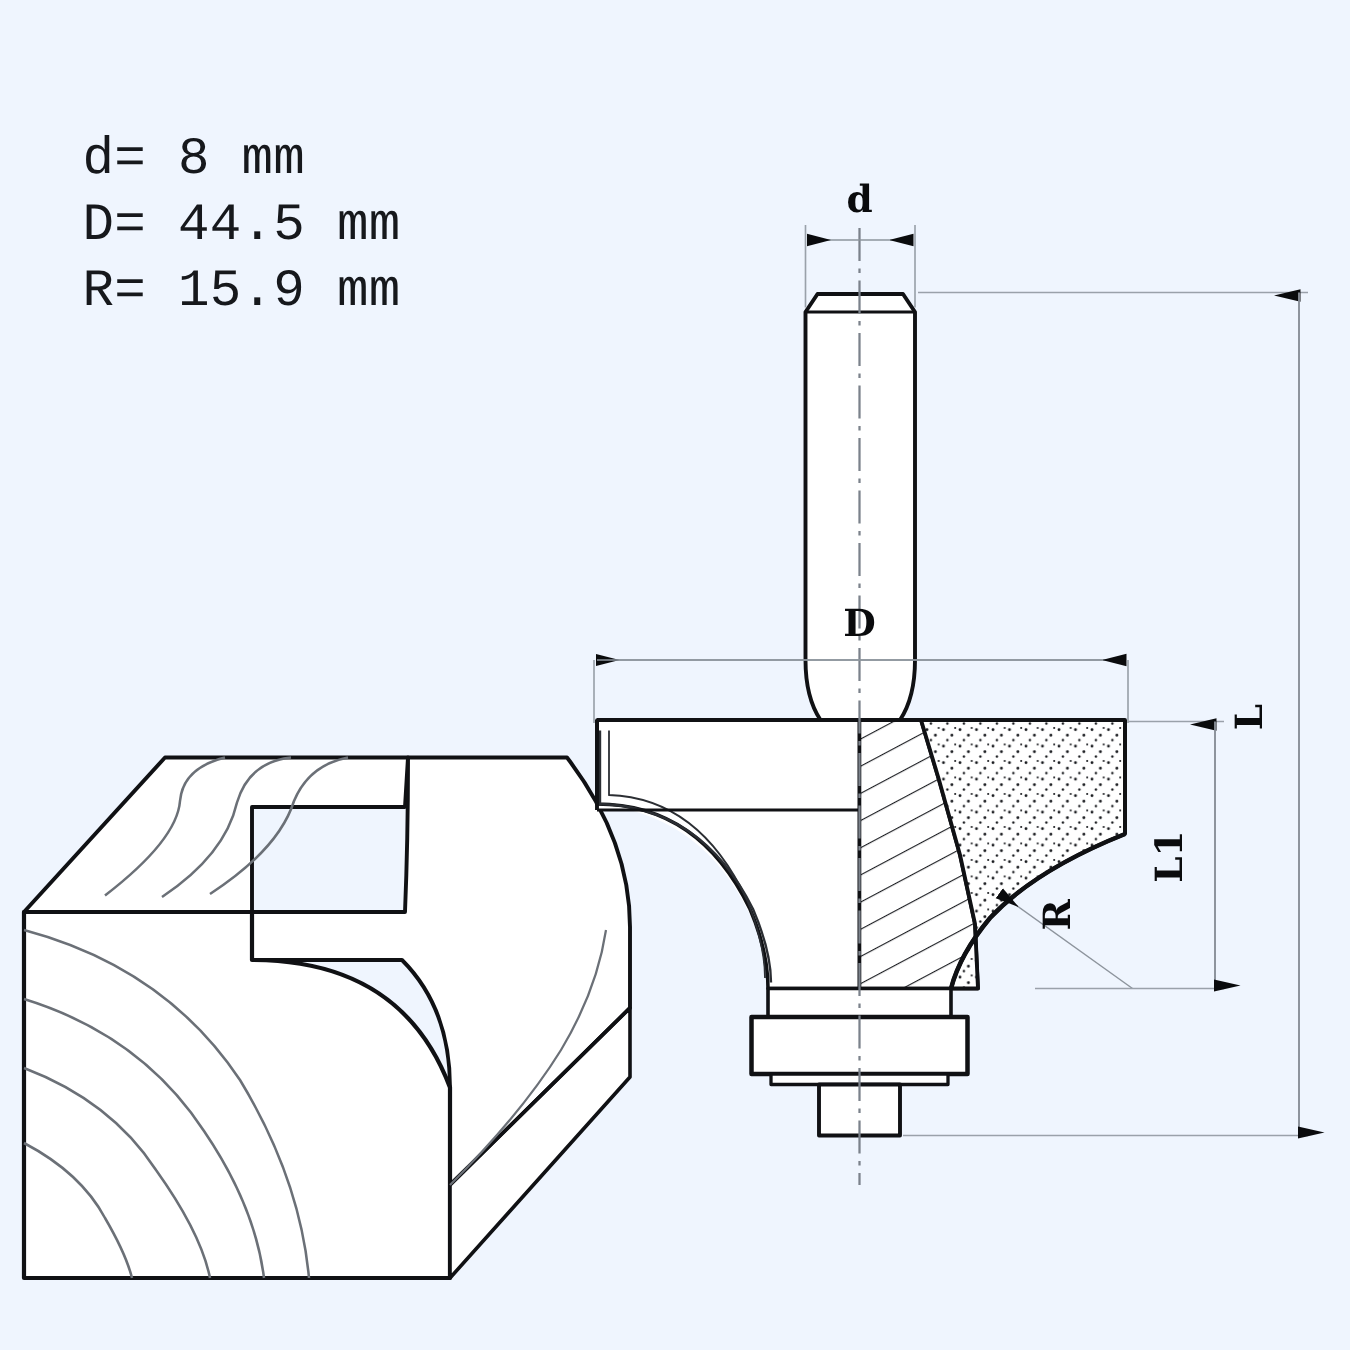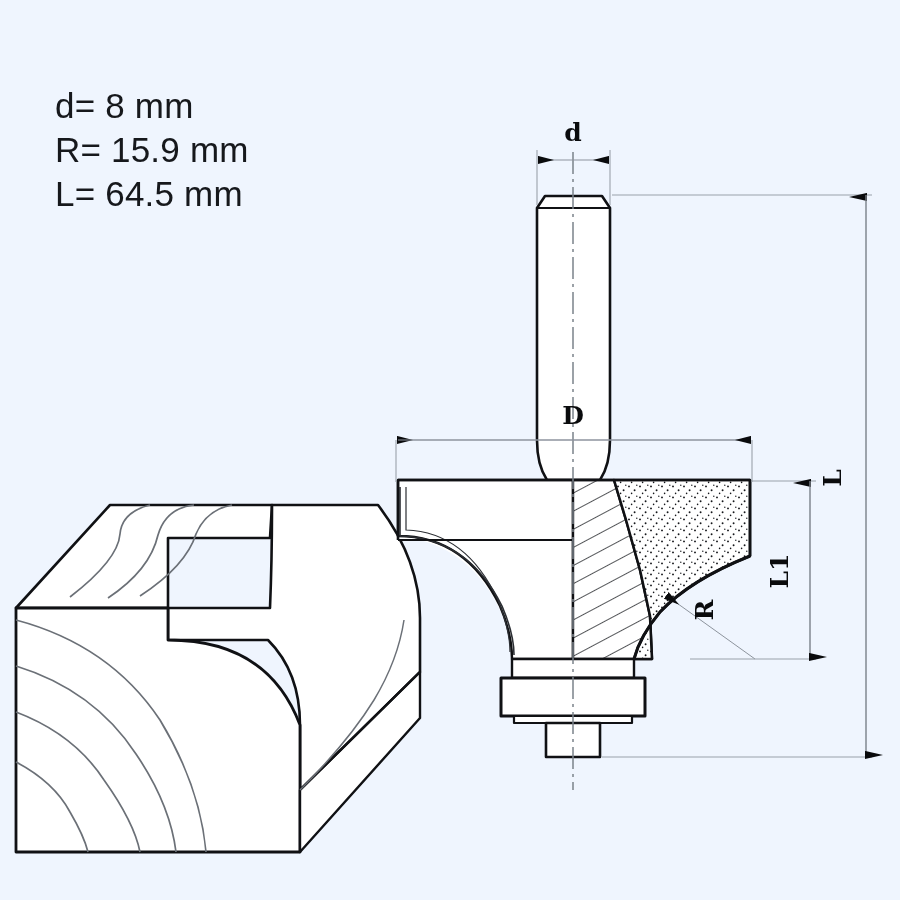--- a/index.html
+++ b/index.html
@@ -25,21 +25,21 @@
     width: 900px;
     height: 900px;
   }
   .spec-list {
     position: absolute;
     left: 55px;
     top: 84px;
     width: 330px;
   }
   .spec-line {
-    font-family: Liberation Sans, sans-serif;
+    font-family: Liberation Mono, monospace;
     font-size: 35px;
     line-height: 44px;
     color: #16181c;
     white-space: pre;
     letter-spacing: 0.2px;
   }
   text.dimlabel {
     font-family: "DejaVu Serif", serif;
     font-weight: bold;
     fill: #0a0b0d;
@@ -188,17 +188,17 @@
       <line x1="612" y1="195" x2="872" y2="195" stroke="#9aa1aa" stroke-width="1.1"></line>
       <line x1="602" y1="757" x2="872" y2="757" stroke="#9aa1aa" stroke-width="1.1"></line>
       <line x1="866" y1="757" x2="866" y2="197" stroke="#8d949d" stroke-width="1.2" marker-end="url(#arrowV)"></line>
       <line x1="866" y1="195" x2="866" y2="755" stroke="#8d949d" stroke-width="1.2" marker-end="url(#arrowV)"></line>
       <text class="dimlabel" x="841" y="478" font-size="25" text-anchor="middle" transform="rotate(-90 841 478)">L</text>
     </g>
   </svg>
 
   <div class="spec-list">
     <div class="spec-line">d= 8 mm</div>
+    <div class="spec-line">D= 44.5 mm</div>
     <div class="spec-line">R= 15.9 mm</div>
-    <div class="spec-line">L= 64.5 mm</div>
   </div>
 
 </div>
 
 </body></html>

